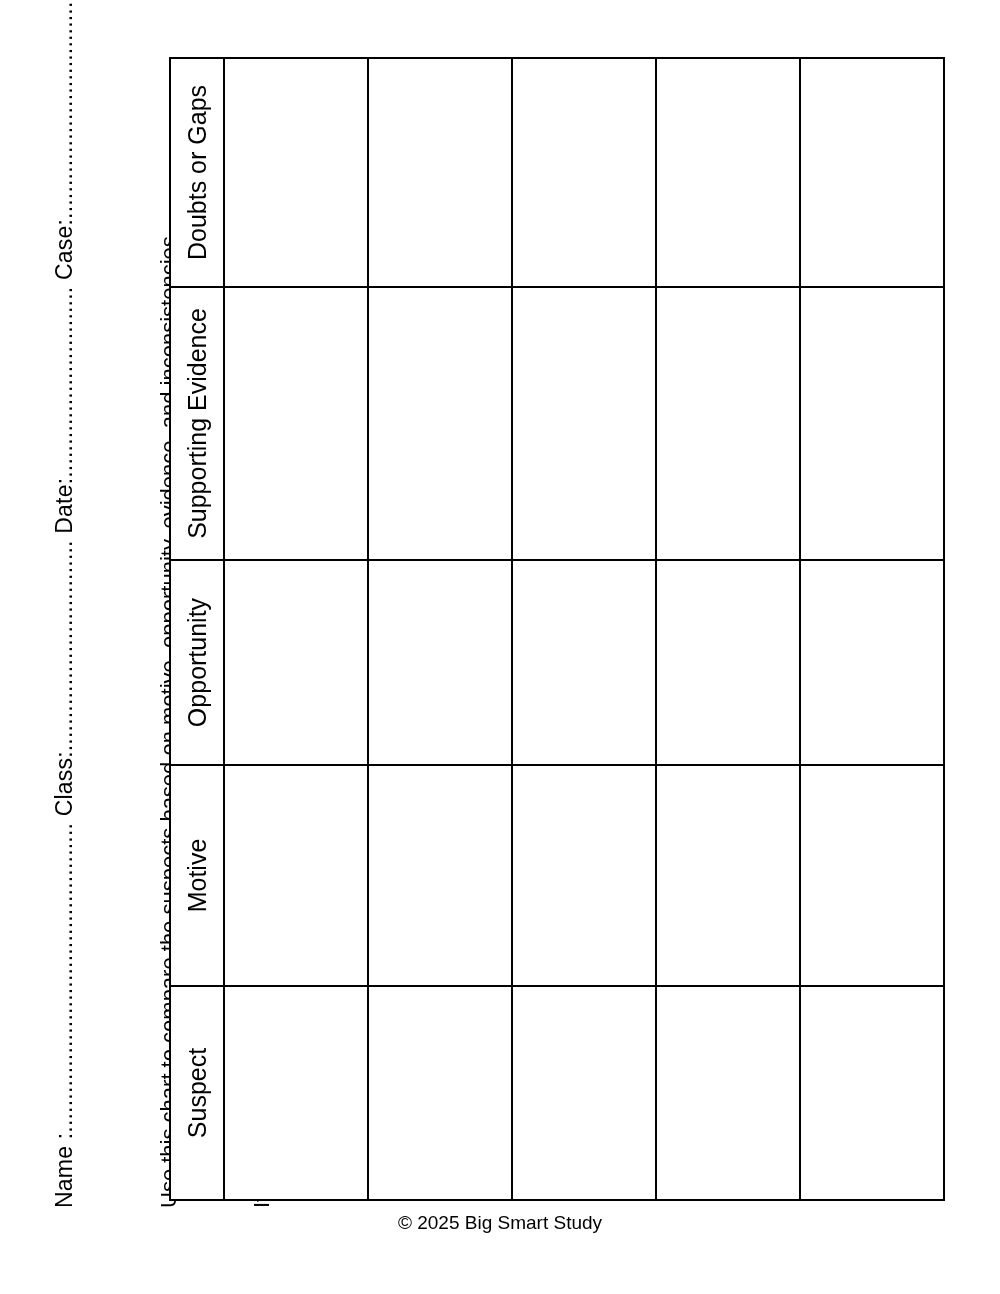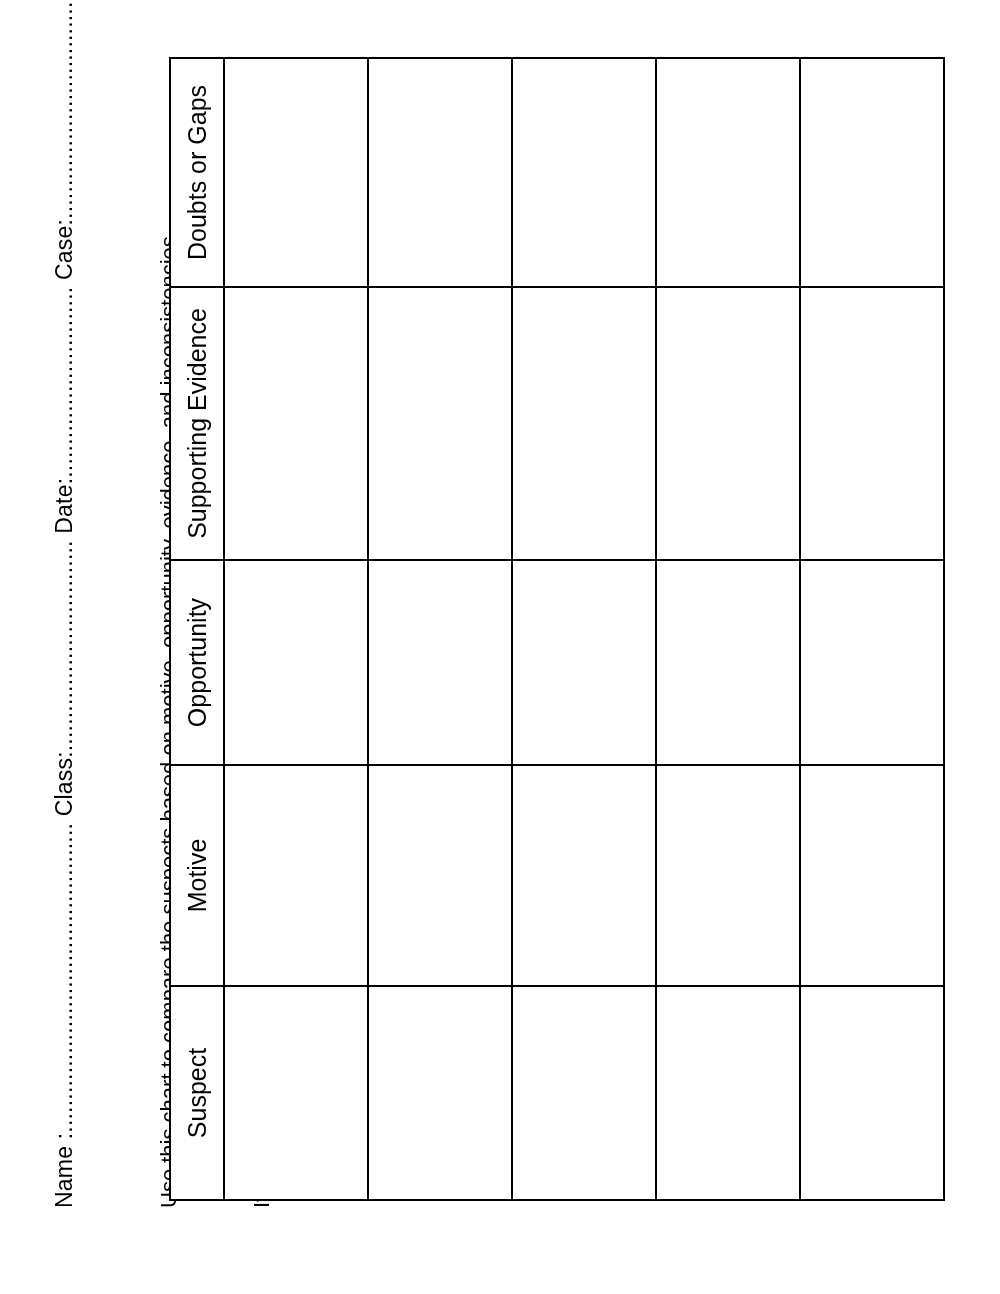--- a/index.html
+++ b/index.html
@@ -145,14 +145,15 @@
           <td></td>
           <td></td>
           <td></td>
           <td></td>
         </tr>
       </tbody>
     </table>
 
   </div>
 
+  <div class="footer">© 2025 Big Smart Study</div>
 
 </div>
 
 </body></html>

